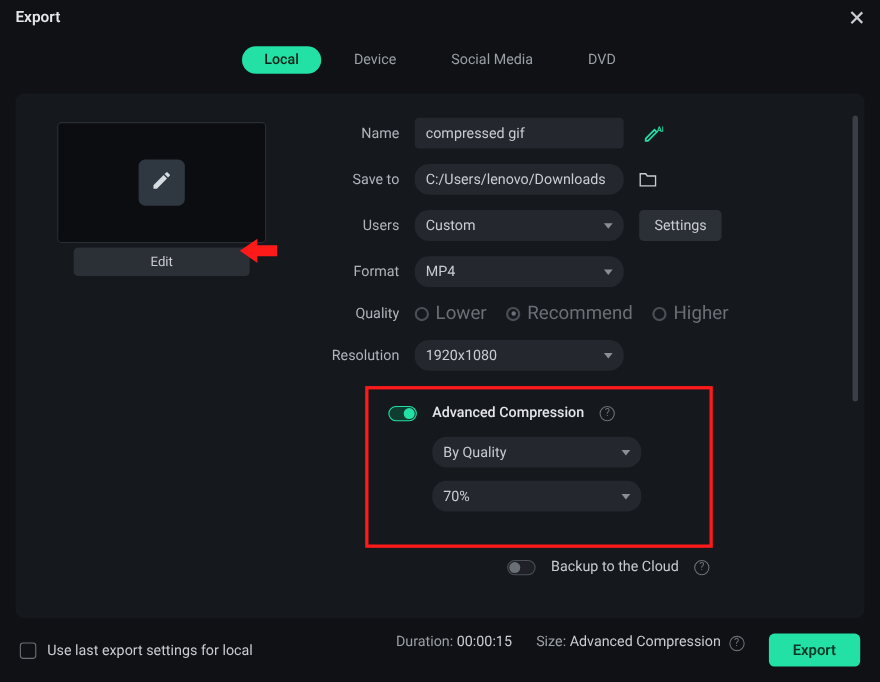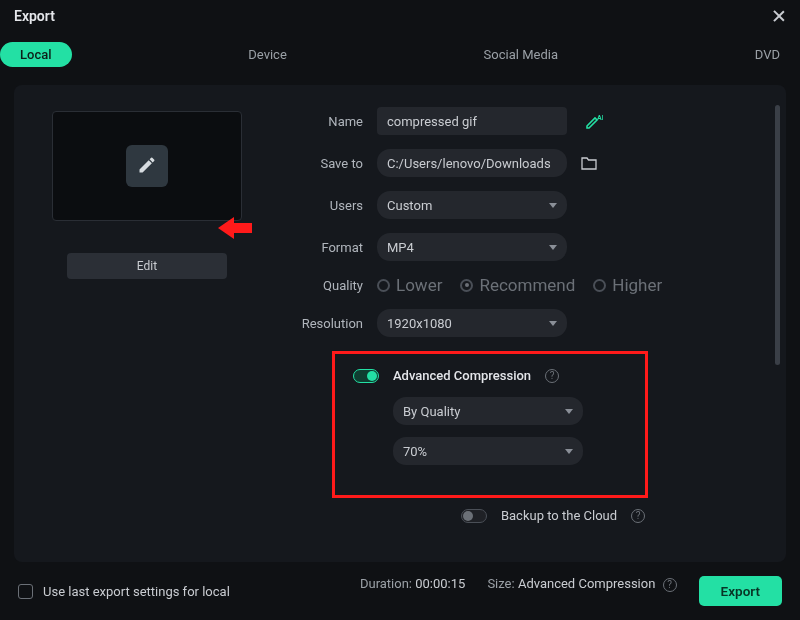--- a/index.html
+++ b/index.html
@@ -5,32 +5,32 @@
   * { box-sizing: border-box; margin: 0; padding: 0; font-family: -apple-system, BlinkMacSystemFont, "Segoe UI", Roboto, sans-serif; }
   body { background: #0f1114; color: #c9ccd1; width: 800px; height: 620px; overflow: hidden; font-size: 13px; }
   .window { width: 100%; height: 100%; display: flex; flex-direction: column; }
   .titlebar { display: flex; justify-content: space-between; align-items: center; padding: 8px 14px; }
   .titlebar-title { font-weight: 600; color: #e4e6ea; font-size: 14px; }
   .close-icon { width: 14px; height: 14px; position: relative; cursor: pointer; }
   .close-icon::before, .close-icon::after { content: ""; position: absolute; left: 6px; top: 0; width: 1.5px; height: 14px; background: #c9ccd1; }
   .close-icon::before { transform: rotate(45deg); }
   .close-icon::after { transform: rotate(-45deg); }
 
-  .tabs { display: flex; gap: 10px; justify-content: space-between; padding: 10px 0 18px; }
+  .tabs { display: flex; gap: 10px; justify-content: center; padding: 10px 0 18px; }
   .tab { padding: 5px 20px; border-radius: 14px; color: #9aa0a6; cursor: pointer; font-size: 13px; }
   .tab.active { background: #23e0a4; color: #0d1f18; font-weight: 500; }
 
   .panel { flex: 1; margin: 0 14px; background: #15181d; border-radius: 8px; padding: 22px 28px 20px 28px; display: flex; position: relative; overflow: hidden; }
   .scrollbar { position: absolute; right: 6px; top: 20px; width: 5px; height: 260px; background: #3a3f47; border-radius: 3px; }
 
   .left-col { width: 210px; display: flex; flex-direction: column; align-items: center; padding-top: 4px; }
   .preview { width: 190px; height: 110px; background: #0b0d10; border: 1px solid #2a2e35; border-radius: 4px; display: flex; align-items: center; justify-content: center; }
   .preview-tile { width: 42px; height: 42px; background: #2f3840; border-radius: 6px; display: flex; align-items: center; justify-content: center; }
   .pencil-icon svg { width: 20px; height: 20px; fill: #d7dce0; }
-  .edit-btn { margin-top: 32px; width: 160px; height: 26px; background: #2b2f36; border: none; border-radius: 4px; color: #c9ccd1; cursor: pointer; font-size: 12px; }
+  .edit-btn { margin-top: 4px; width: 160px; height: 26px; background: #2b2f36; border: none; border-radius: 4px; color: #c9ccd1; cursor: pointer; font-size: 12px; }
 
   .right-col { flex: 1; padding-left: 36px; position: relative; }
   .row { display: flex; align-items: center; margin-bottom: 14px; }
   .label { width: 75px; text-align: right; margin-right: 14px; color: #b0b5bc; font-size: 13px; }
   .input, .select { background: #24272d; border: none; border-radius: 4px; height: 28px; color: #c9ccd1; padding: 0 10px; font-size: 13px; }
   .input { width: 190px; }
   .select { width: 190px; display: flex; align-items: center; justify-content: space-between; cursor: pointer; border-radius: 13px; }
   .chevron-down { width: 0; height: 0; border-left: 4px solid transparent; border-right: 4px solid transparent; border-top: 5px solid #8a8f97; }
   .ai-icon { margin-left: 18px; color: #23e0a4; cursor: pointer; display: inline-flex; align-items: center; }
   .folder-icon { margin-left: 14px; cursor: pointer; display: inline-flex; }
@@ -127,20 +127,21 @@
             </svg>
         </span>
       </div>
 
       <div class="row">
         <div class="label">Users</div>
         <div class="select">
           <span>Custom</span>
           <span class="chevron-down"></span>
         </div>
+        <button class="settings-btn">Settings</button>
       </div>
 
       <div class="row">
         <div class="label">Format</div>
         <div class="select">
           <span>MP4</span>
           <span class="chevron-down"></span>
         </div>
       </div>
 

